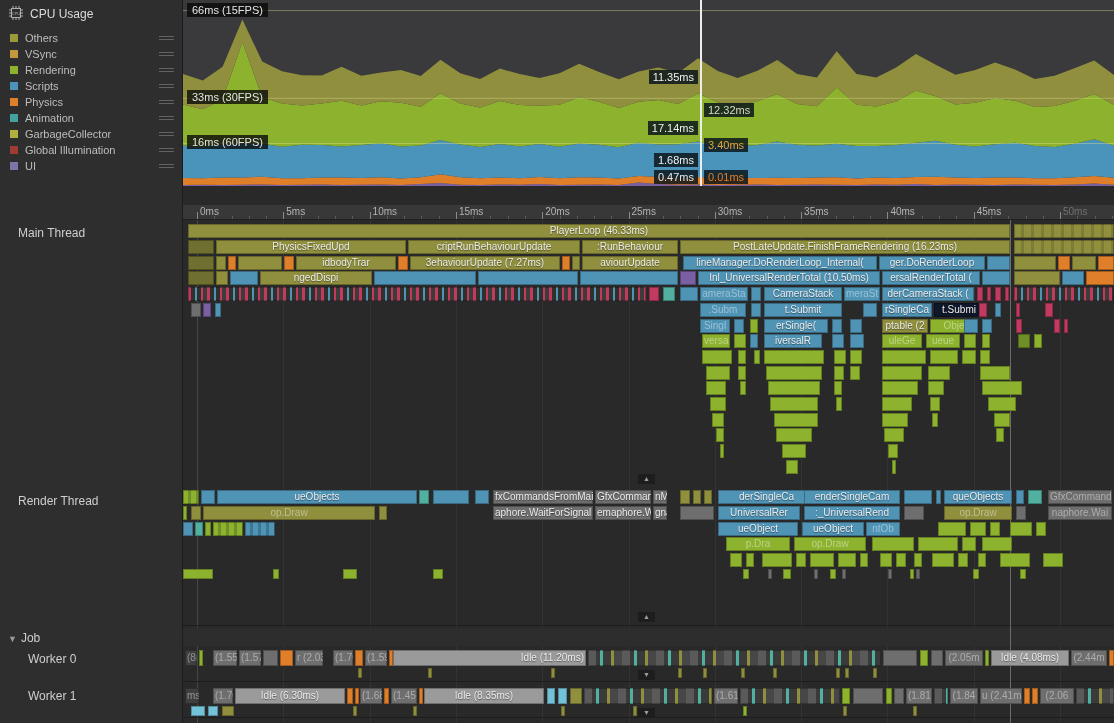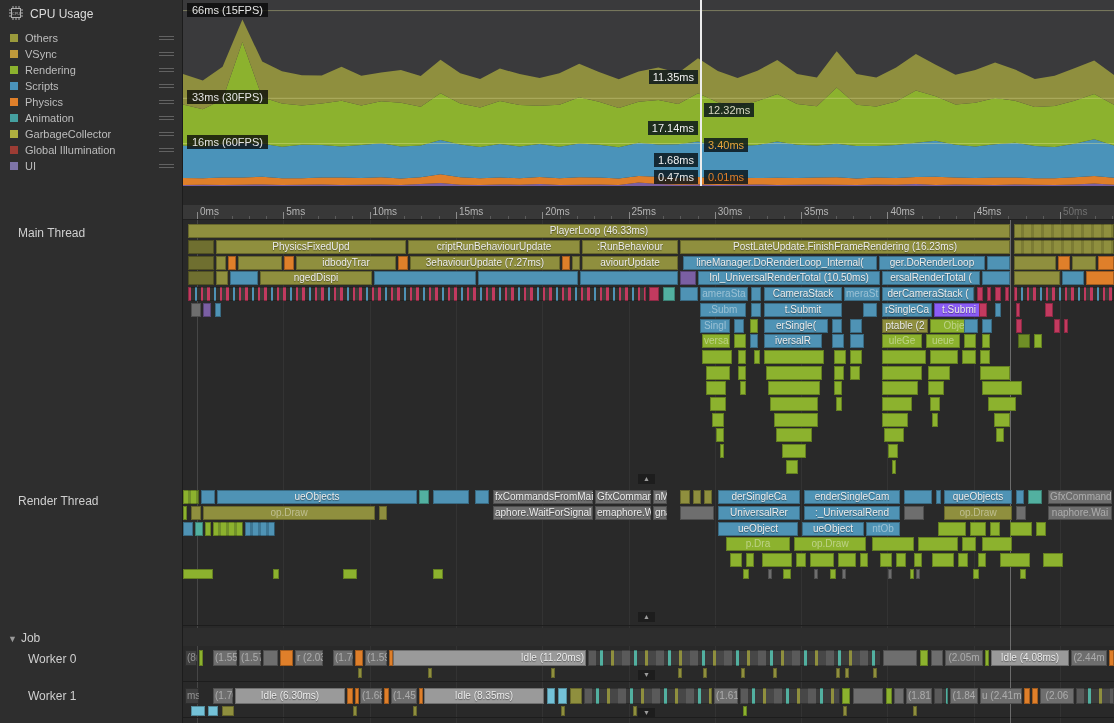--- a/index.html
+++ b/index.html
@@ -315,21 +315,21 @@
       <div class="bar" style="left: 822px; top: 67px; width: 4px; background: rgb(194, 58, 95);"></div>
       <div class="bar st-sp" style="left: 831px; top: 67px; width: 100px;"></div>
       <div class="bar" style="left: 8px; top: 83px; width: 10px; background: rgb(110, 110, 110);"></div>
       <div class="bar" style="left: 20px; top: 83px; width: 8px; background: rgb(122, 95, 163);"></div>
       <div class="bar" style="left: 32px; top: 83px; width: 6px; background: rgb(79, 147, 181);"></div>
       <div class="bar dim" style="left: 517px; top: 83px; width: 46px; background: rgb(79, 147, 181);">.Subm</div>
       <div class="bar" style="left: 568px; top: 83px; width: 10px; background: rgb(79, 147, 181);"></div>
       <div class="bar" style="left: 581px; top: 83px; width: 78px; background: rgb(79, 147, 181);">t.Submit</div>
       <div class="bar" style="left: 680px; top: 83px; width: 14px; background: rgb(79, 147, 181);"></div>
       <div class="bar" style="left: 699px; top: 83px; width: 50px; background: rgb(79, 147, 181);">rSingleCa</div>
-      <div class="bar" style="left: 751px; top: 83px; width: 50px; background: #8b5cf6;">t.Submi</div>
+      <div class="bar" style="left: 751px; top: 83px; width: 50px; background: #0f172a;">t.Submi</div>
       <div class="bar" style="left: 796px; top: 83px; width: 8px; background: rgb(194, 58, 95);"></div>
       <div class="bar" style="left: 812px; top: 83px; width: 6px; background: rgb(79, 147, 181);"></div>
       <div class="bar" style="left: 833px; top: 83px; width: 4px; background: rgb(194, 58, 95);"></div>
       <div class="bar" style="left: 862px; top: 83px; width: 8px; background: rgb(194, 58, 95);"></div>
       <div class="bar dim" style="left: 517px; top: 99px; width: 30px; background: rgb(79, 147, 181);">Singl</div>
       <div class="bar" style="left: 551px; top: 99px; width: 10px; background: rgb(79, 147, 181);"></div>
       <div class="bar" style="left: 567px; top: 99px; width: 8px; background: rgb(140, 178, 46);"></div>
       <div class="bar" style="left: 581px; top: 99px; width: 64px; background: rgb(79, 147, 181);">erSingle(</div>
       <div class="bar" style="left: 649px; top: 99px; width: 10px; background: rgb(79, 147, 181);"></div>
       <div class="bar" style="left: 667px; top: 99px; width: 12px; background: rgb(79, 147, 181);"></div>
@@ -402,21 +402,21 @@
       <div class="bar" style="left: 34px; top: 270px; width: 200px; background: rgb(79, 147, 181);">ueObjects</div>
       <div class="bar" style="left: 236px; top: 270px; width: 10px; background: rgb(82, 176, 160);"></div>
       <div class="bar" style="left: 250px; top: 270px; width: 36px; background: rgb(79, 147, 181);"></div>
       <div class="bar" style="left: 292px; top: 270px; width: 14px; background: rgb(79, 147, 181);"></div>
       <div class="bar" style="left: 310px; top: 270px; width: 100px; background: rgb(110, 110, 110);">fxCommandsFromMainThr</div>
       <div class="bar" style="left: 412px; top: 270px; width: 56px; background: rgb(110, 110, 110);">GfxCommandsFr</div>
       <div class="bar" style="left: 470px; top: 270px; width: 14px; background: rgb(110, 110, 110);">nMa</div>
       <div class="bar" style="left: 497px; top: 270px; width: 10px; background: rgb(143, 143, 62);"></div>
       <div class="bar" style="left: 510px; top: 270px; width: 8px; background: rgb(143, 143, 62);"></div>
       <div class="bar" style="left: 521px; top: 270px; width: 8px; background: rgb(143, 143, 62);"></div>
-      <div class="bar" style="left: 535px; top: 270px; width: 82px; background: rgb(79, 147, 181);">derSingleCa</div>
+      <div class="bar" style="left: 535px; top: 270px; width: 97px; background: rgb(79, 147, 181);">derSingleCa</div>
       <div class="bar" style="left: 621px; top: 270px; width: 96px; background: rgb(79, 147, 181);">enderSingleCam</div>
       <div class="bar" style="left: 721px; top: 270px; width: 28px; background: rgb(79, 147, 181);"></div>
       <div class="bar" style="left: 753px; top: 270px; width: 5px; background: rgb(79, 147, 181);"></div>
       <div class="bar" style="left: 761px; top: 270px; width: 68px; background: rgb(79, 147, 181);">queObjects</div>
       <div class="bar" style="left: 833px; top: 270px; width: 8px; background: rgb(79, 147, 181);"></div>
       <div class="bar" style="left: 845px; top: 270px; width: 14px; background: rgb(82, 176, 160);"></div>
       <div class="bar dim" style="left: 865px; top: 270px; width: 64px; background: rgb(110, 110, 110);">GfxCommand</div>
       <div class="bar" style="left: 0px; top: 286px; width: 4px; background: rgb(140, 178, 46);"></div>
       <div class="bar" style="left: 8px; top: 286px; width: 10px; background: rgb(143, 143, 62);"></div>
       <div class="bar dim" style="left: 20px; top: 286px; width: 172px; background: rgb(143, 143, 62);">op.Draw</div>

